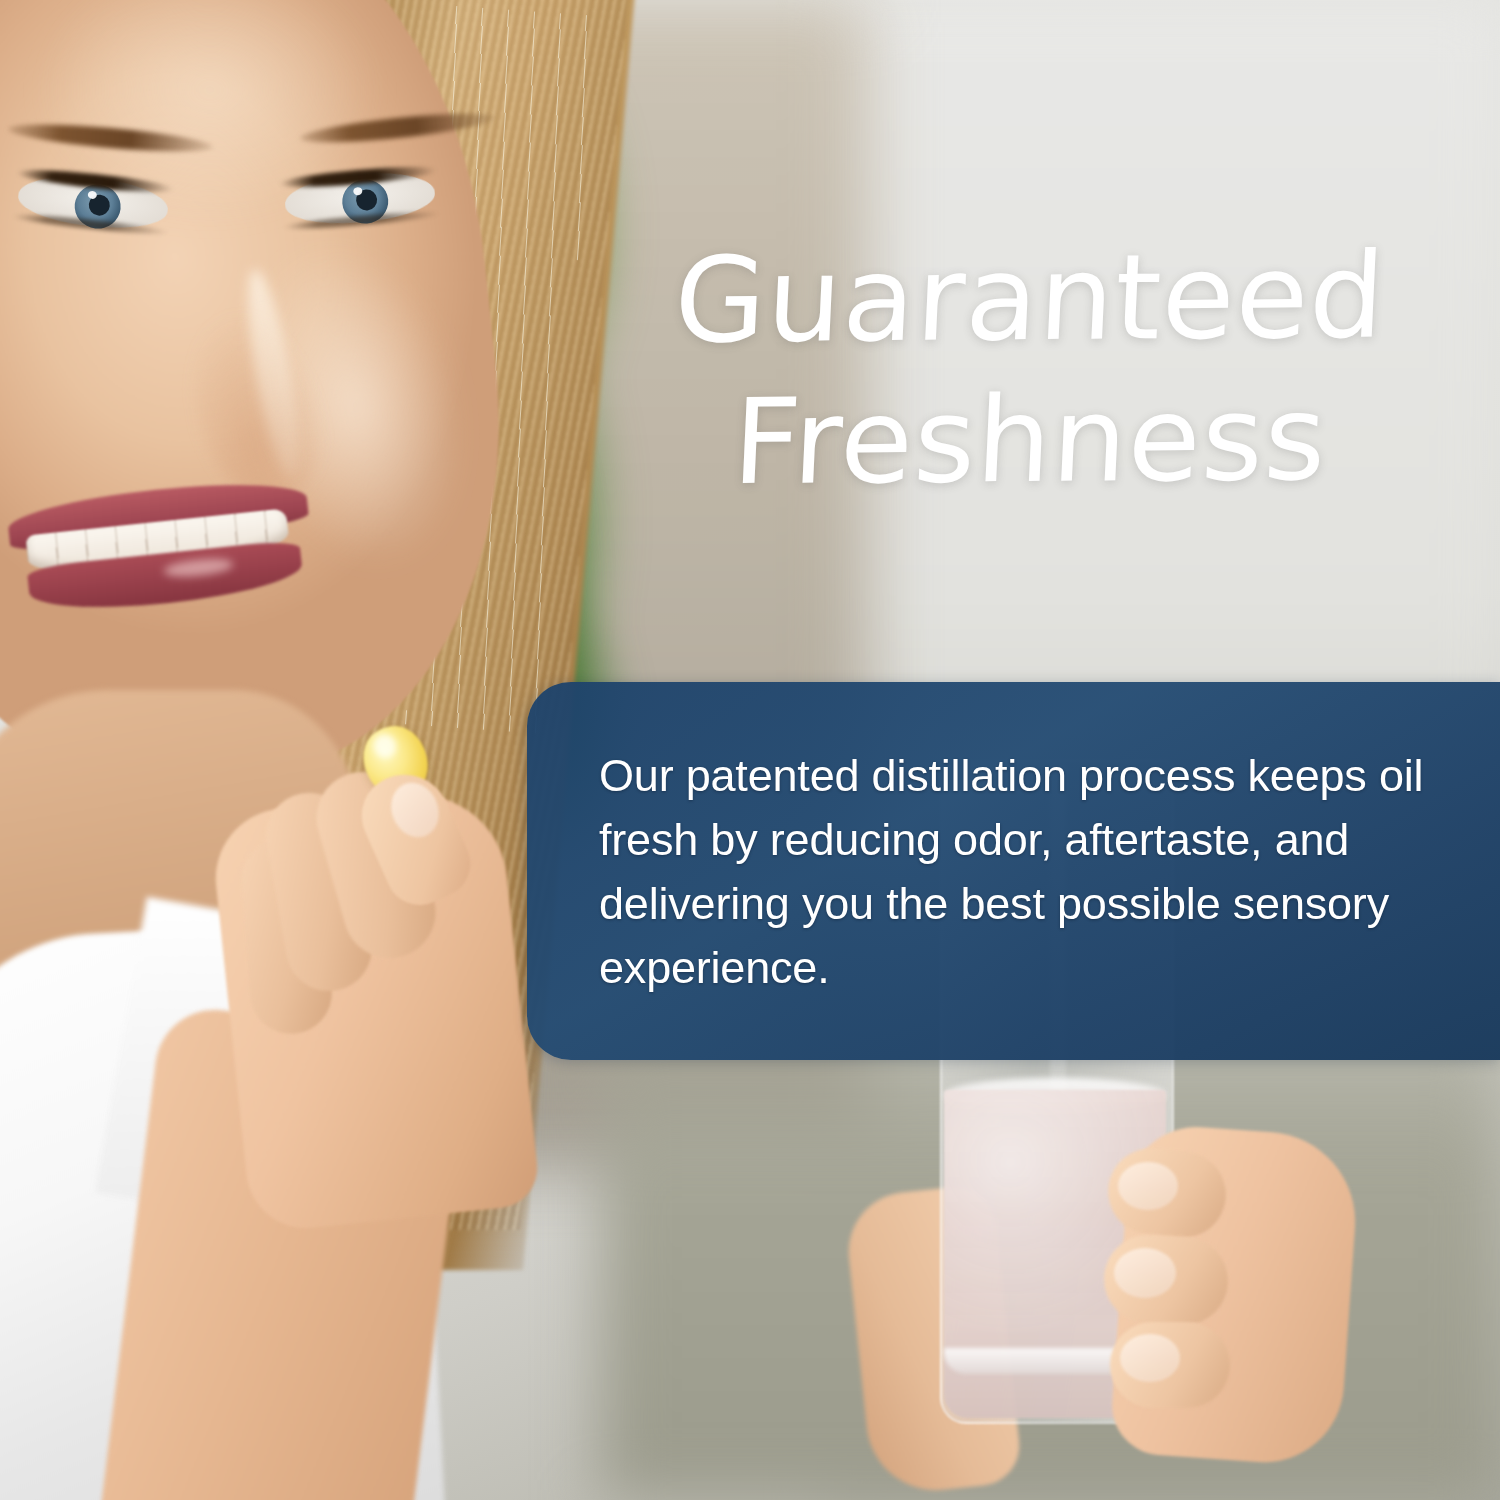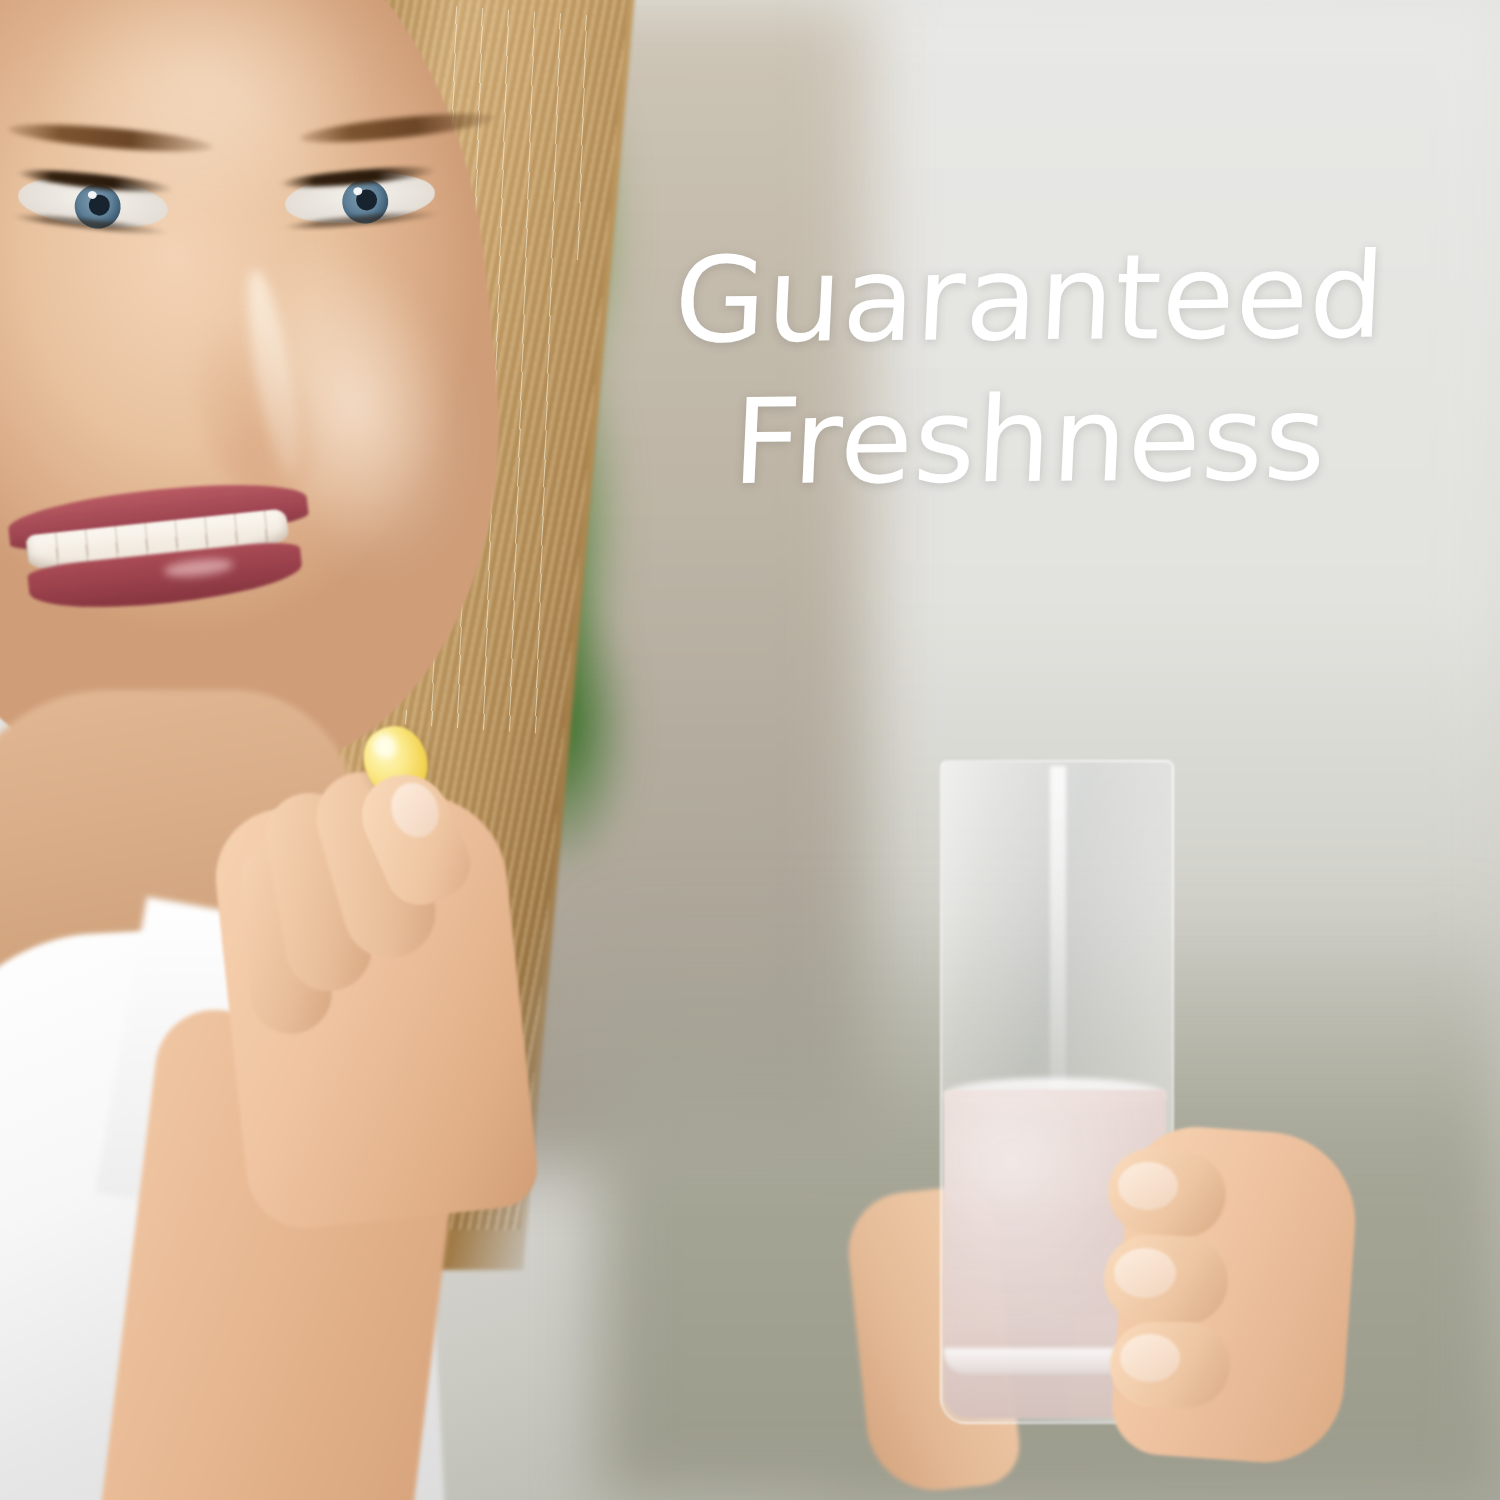--- a/index.html
+++ b/index.html
@@ -466,14 +466,17 @@
     <div class="nail2 n2"></div>
     <div class="finger2 g3"></div>
     <div class="nail2 n3"></div>
   </div>
 
   <div class="headline">
     <span class="l1">Guaranteed</span>
     <span class="l2">Freshness</span>
   </div>
 
+  <div class="callout">
+    <div class="callout-text">Our patented distillation process keeps oil fresh by reducing odor, aftertaste, and delivering you the best possible sensory experience.</div>
+  </div>
 
 </div>
 
 </body></html>

